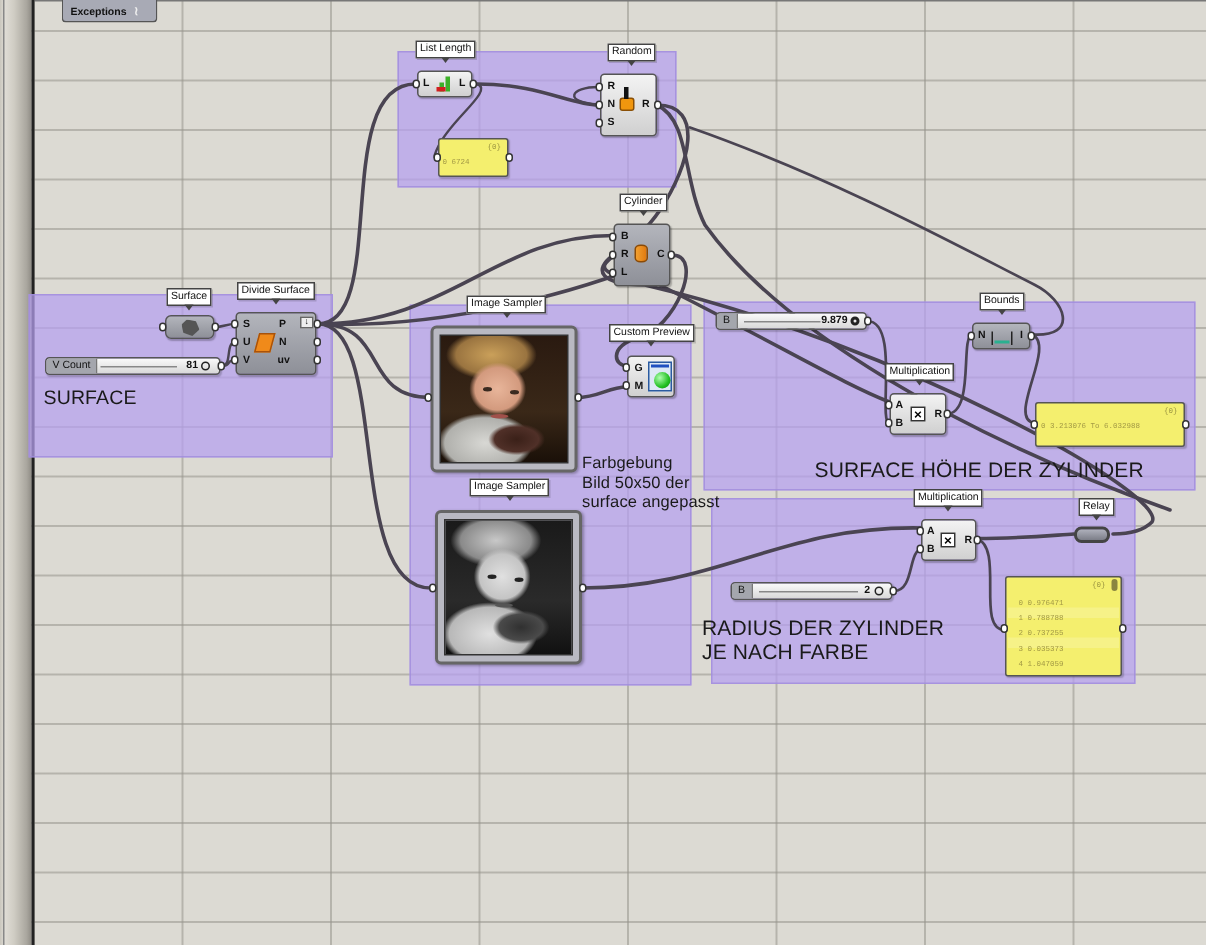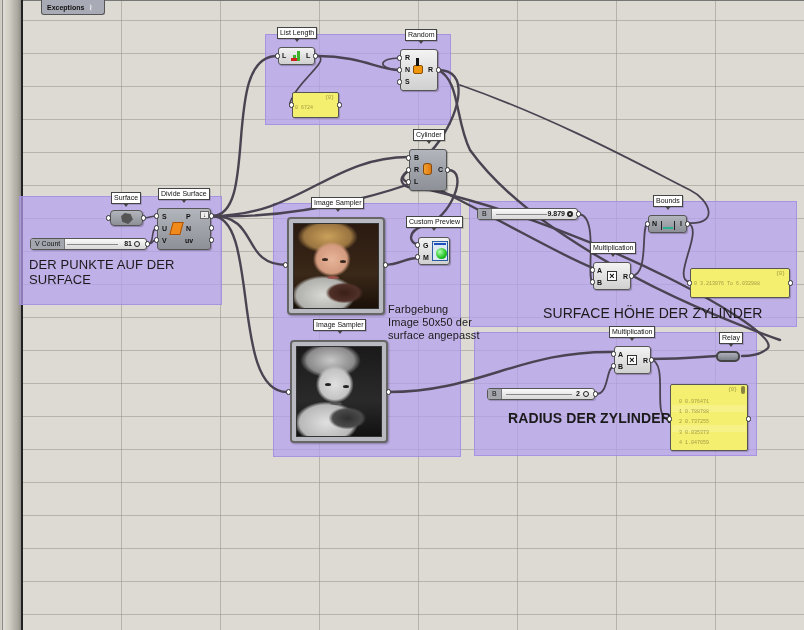--- a/index.html
+++ b/index.html
@@ -160,31 +160,31 @@
 
     <path d="M596,394 C610,394 605,366 615,366" stroke-width="1.8"></path>
 
     <path d="M651,359 C680,359 700,357 716,356" stroke-width="2.4"></path>
 
     <path d="M651,359 C670,365 650,420 670,420" stroke-width="1.8"></path>
   </g>
 </svg>
 
 <div class="group-text" style="left:29px;top:257px;">
-  <div>DER PUNKTE AUF DER</div>
   <div>SURFACE</div>
 </div>
 <div class="group-text" style="left:388px;top:303px;font-size:11px;line-height:13px;">
   <div>Farbgebung</div>
-  <div>Image 50x50 der</div>
+  <div>Bild 50x50 der</div>
   <div>surface angepasst</div>
 </div>
 <div class="group-text big" style="left:543px;top:305px;">SURFACE HÖHE DER ZYLINDER</div>
-<div class="group-text big" style="left:508px;top:410px;font-weight:bold;">
+<div class="group-text big" style="left:468px;top:410px;">
   <div>RADIUS DER ZYLINDER</div>
+  <div>JE NACH FARBE</div>
 </div>
 
 <div class="label-tag" style="left:111px;top:192px;">Surface</div>
 <div class="comp dark" style="left:110px;top:210px;width:33px;height:16px;border-radius:4px;">
   <div style="position:absolute;left:10px;top:2px;width:12px;height:11px;background:#555;clip-path:polygon(30% 0,80% 10%,100% 60%,60% 100%,10% 80%,0 30%);"></div>
 </div>
 <div class="grip" style="left:106px;top:215px;"></div>
 <div class="grip" style="left:141px;top:215px;"></div>
 
 <div class="label-tag" style="left:158px;top:188px;">Divide Surface</div>

